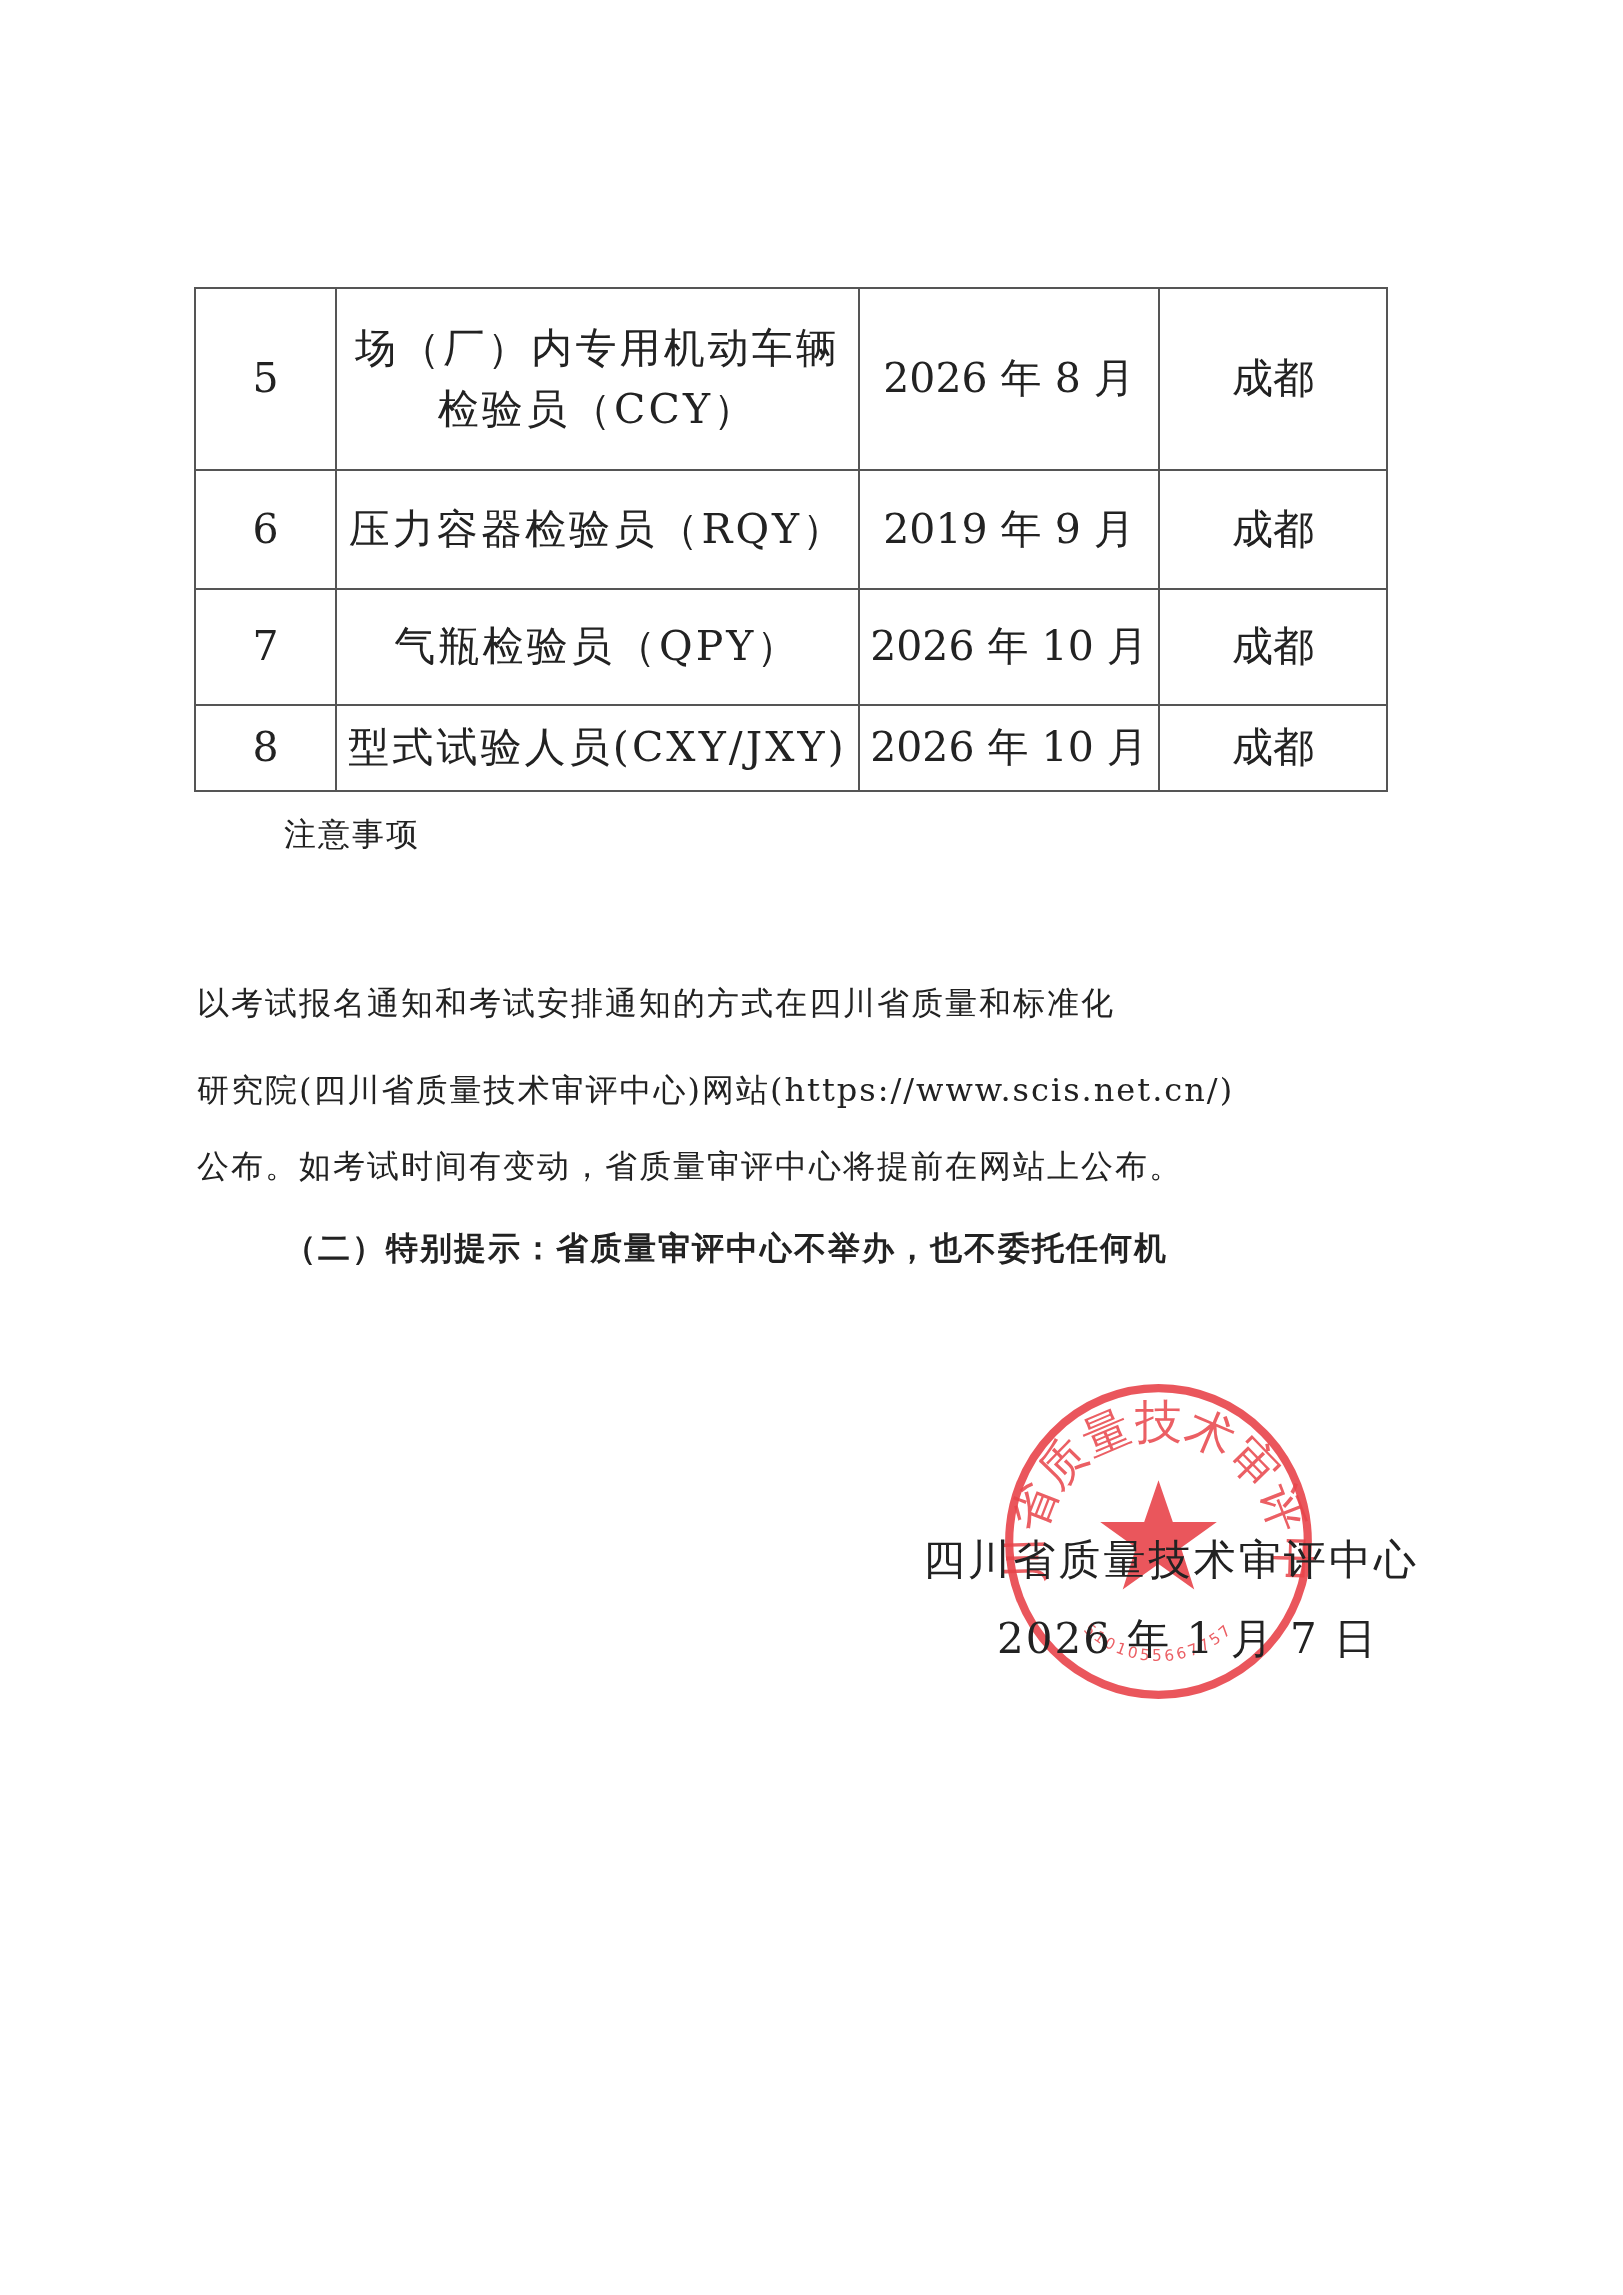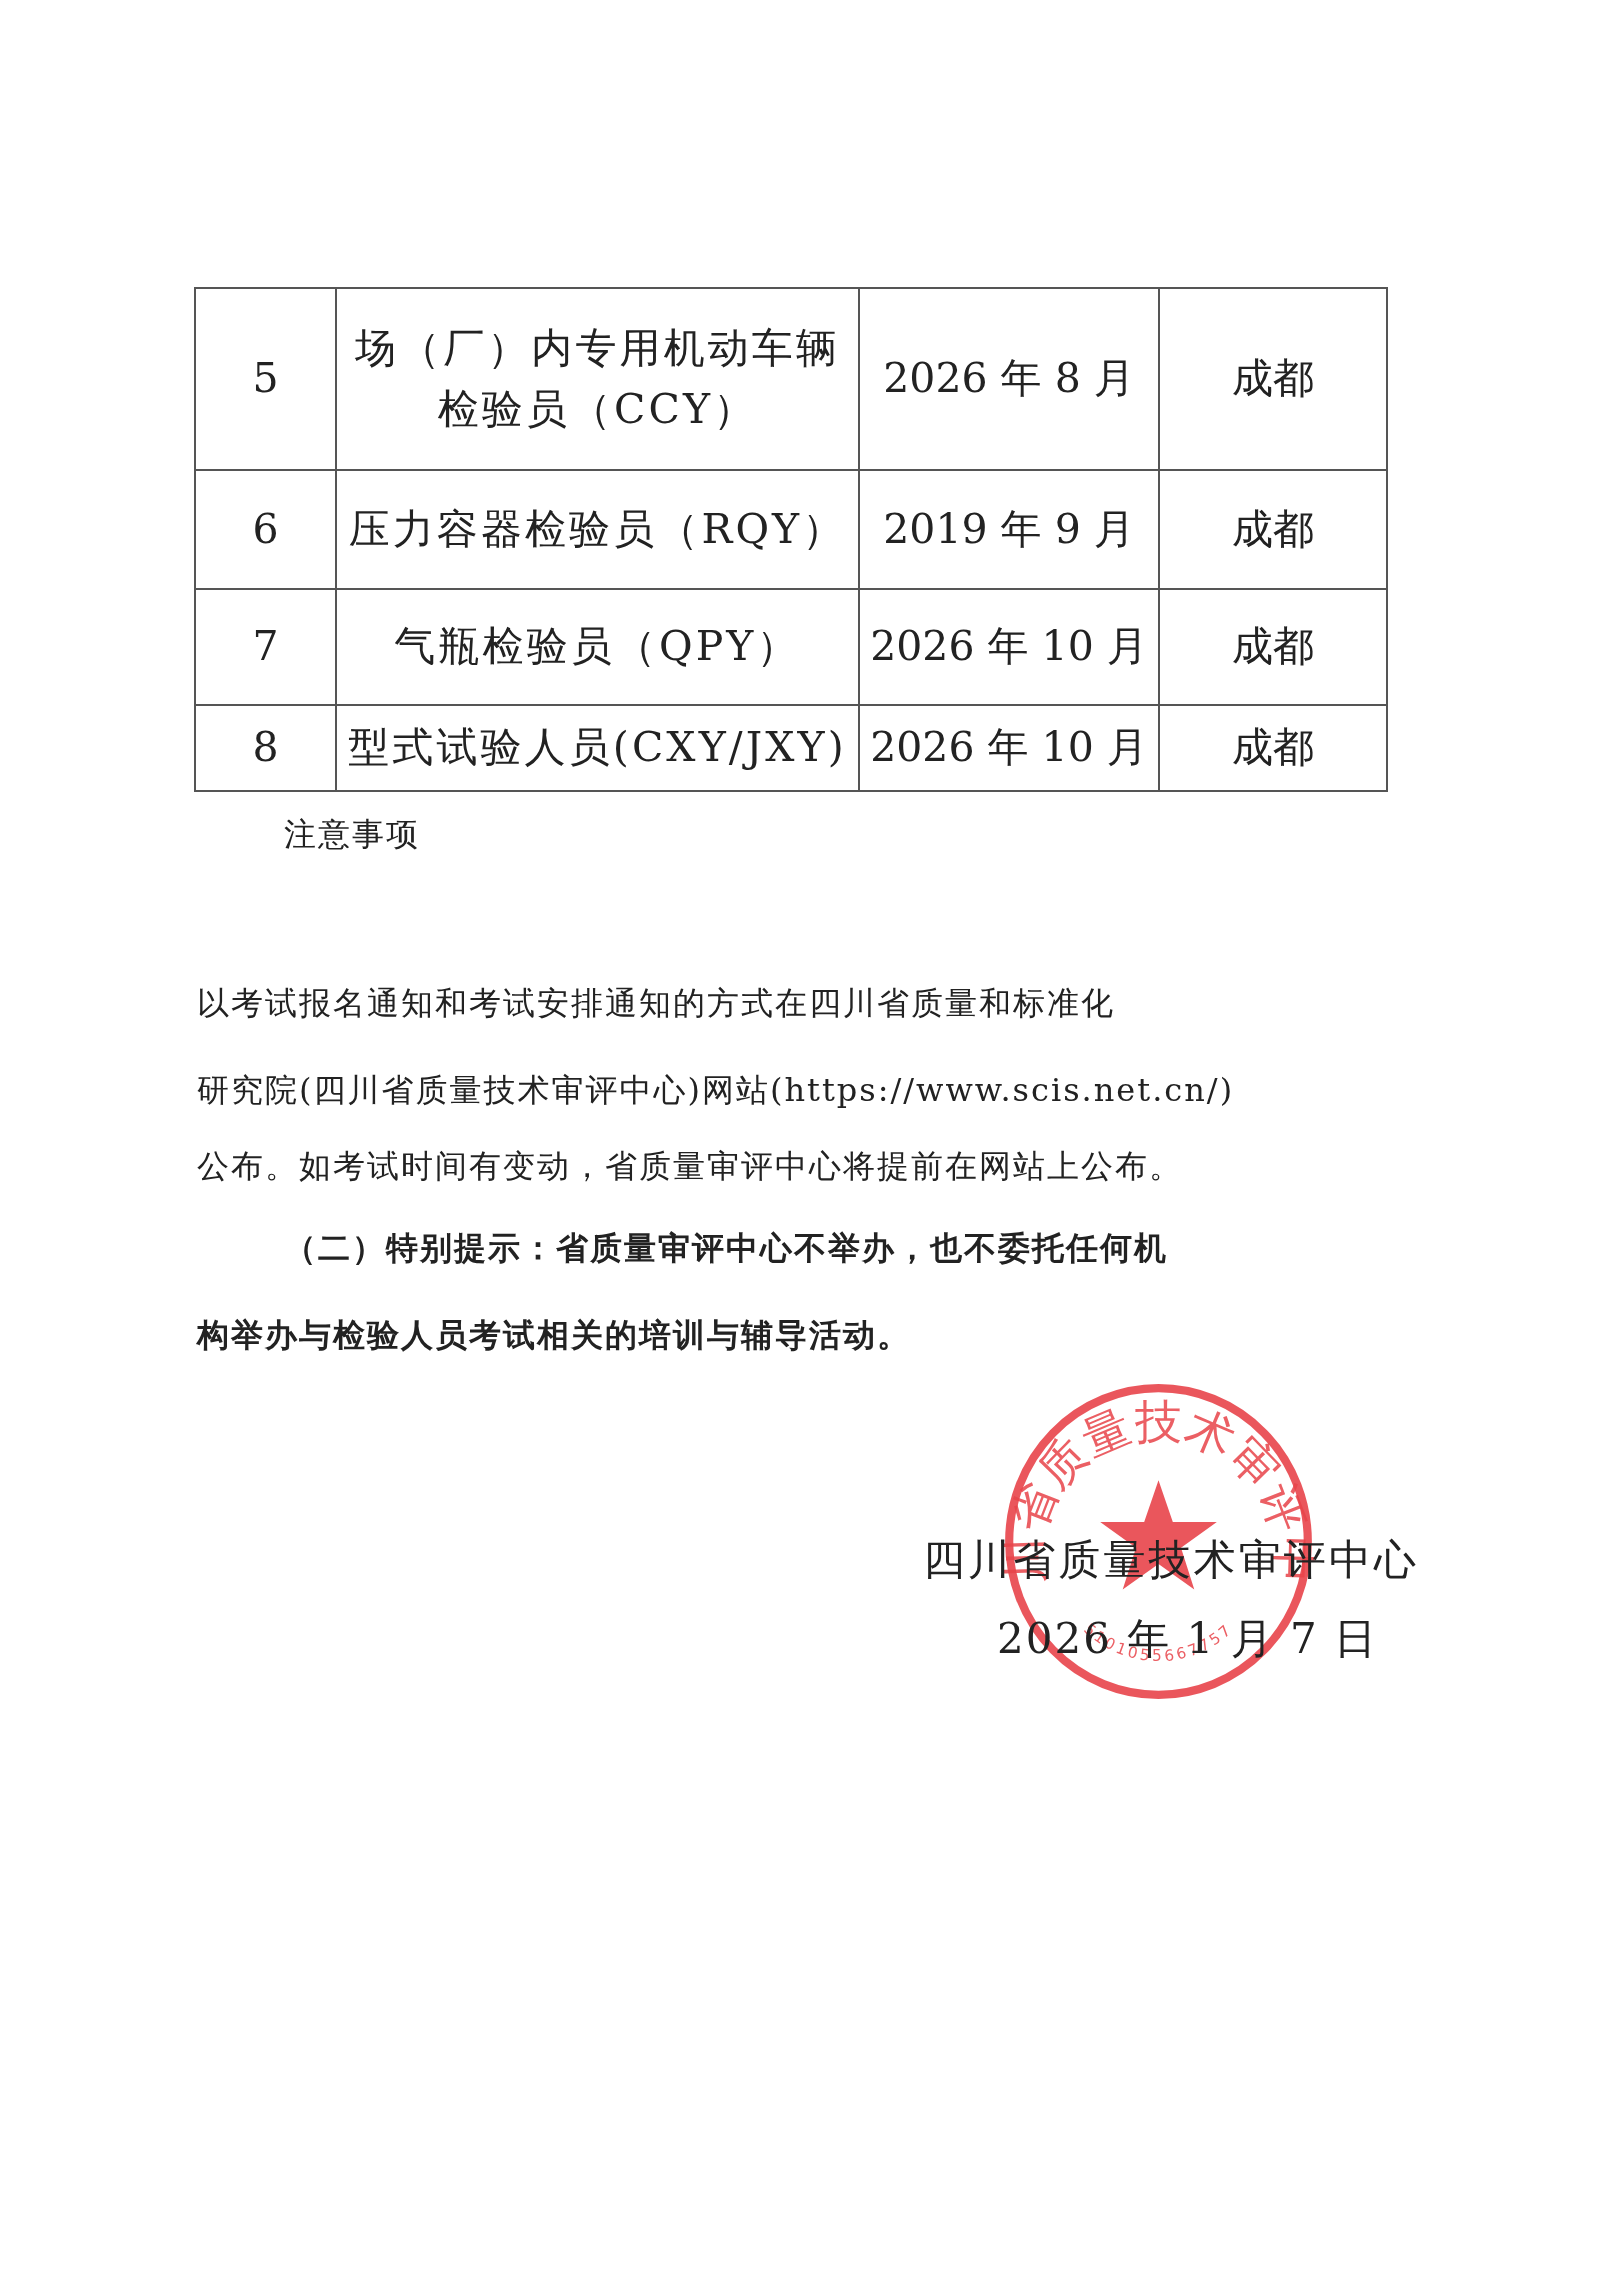--- a/index.html
+++ b/index.html
@@ -71,21 +71,20 @@
         <td>成都</td>
       </tr>
     </tbody>
   </table>
 
   <div class="text heading">注意事项</div>
   <div class="text line l3">研究院(四川省质量技术审评中心)网站(https://www.scis.net.cn/)</div>
   <div class="text line l2">以考试报名通知和考试安排通知的方式在四川省质量和标准化</div>
   <div class="text line l4">公布。如考试时间有变动，省质量审评中心将提前在网站上公布。</div>
   <div class="text p2 bold">（二）特别提示：省质量审评中心不举办，也不委托任何机</div>
-  <div class="text line l6 bold">构举办与检验人员考试相关的培训与辅导活动。</div>
 
   <svg class="seal" viewBox="0 0 620 620">
     <defs>
       <path id="sealArc" d="M 95 420 A 230 230 0 1 1 525 420"></path>
       <path id="codeArc" d="M 150 470 A 210 210 0 0 0 470 470"></path>
     </defs>
     <ellipse cx="310" cy="310" rx="292" ry="300" fill="none" stroke="#e8444a" stroke-width="16" opacity="0.9"></ellipse>
     <polygon points="310,190 338,272 424,272 354,322 380,404 310,354 240,404 266,322 196,272 282,272" fill="#e8444a" opacity="0.9"></polygon>
     <text font-size="92" fill="#e8444a" opacity="0.85" font-family="DejaVu Sans, sans-serif">
       <textPath href="#sealArc" startOffset="50%" text-anchor="middle">四川省质量技术审评中心</textPath>

